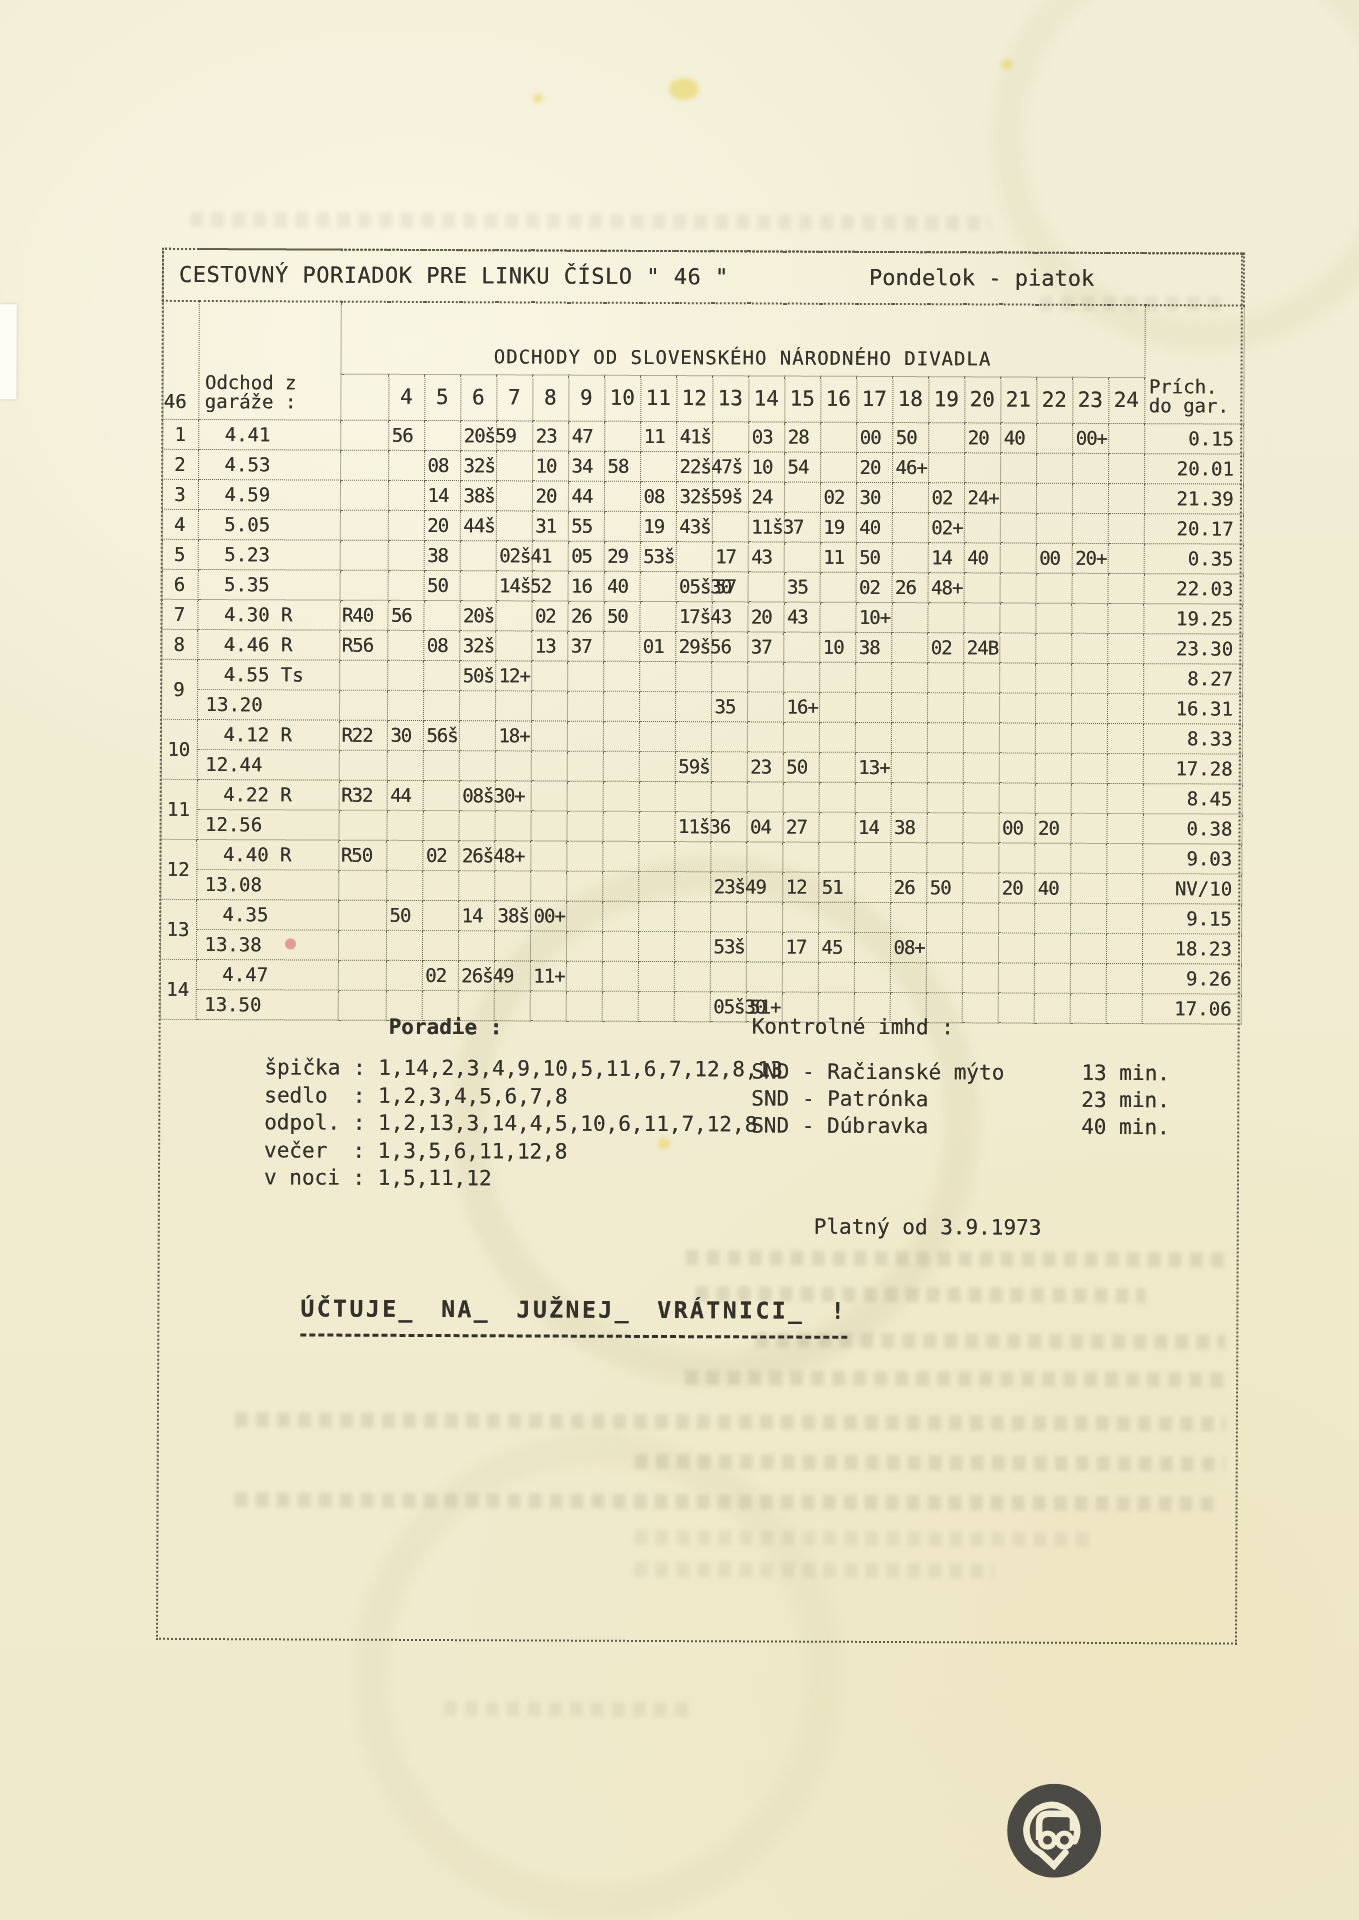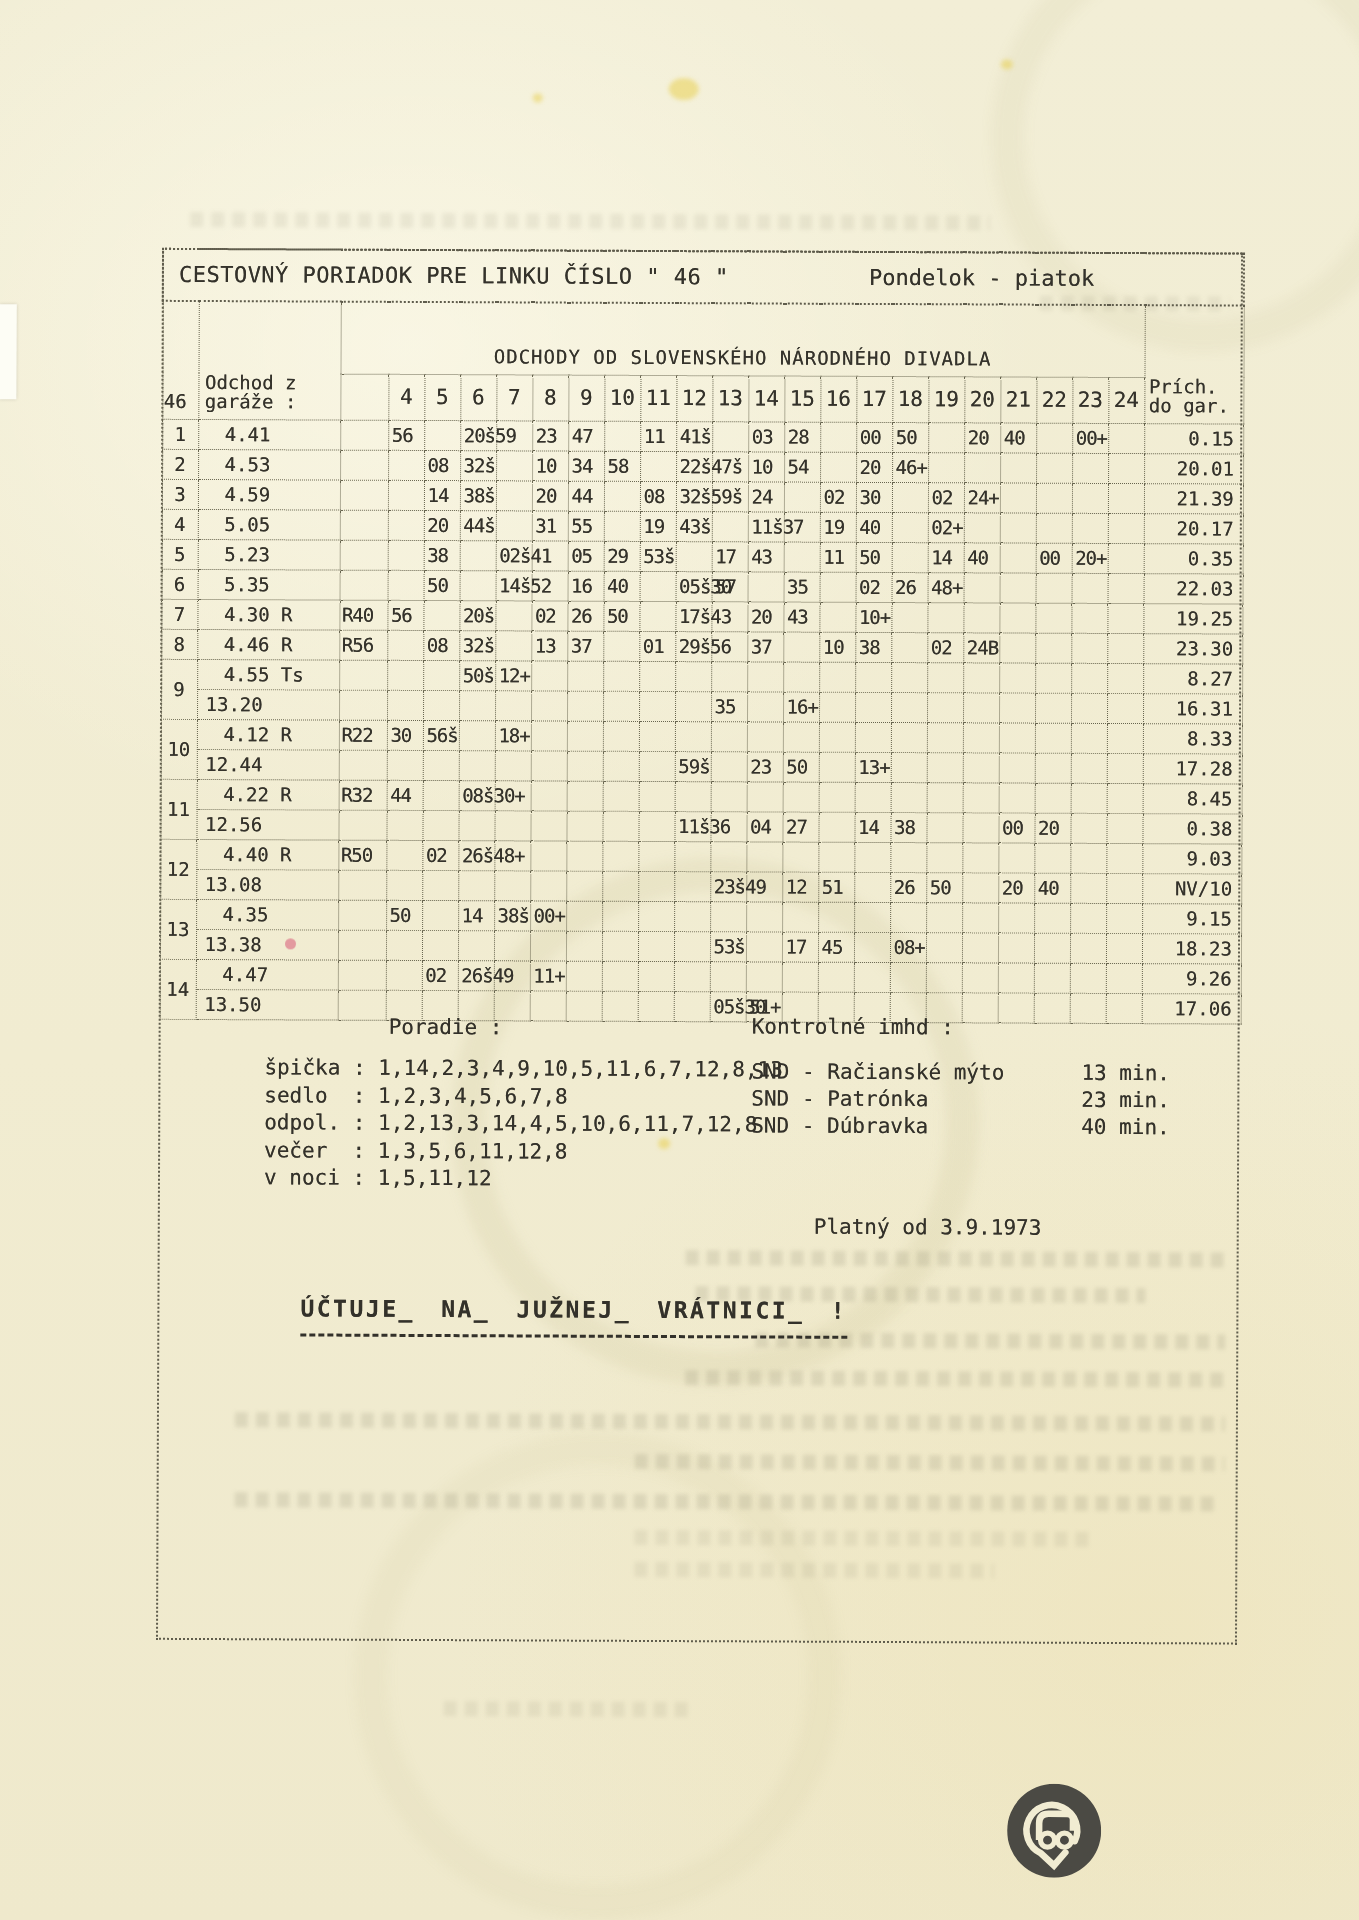--- a/index.html
+++ b/index.html
@@ -677,21 +677,21 @@
           <td class="hr"></td>
           <td class="hr"></td>
           <td class="hr"></td>
           <td class="hr"></td>
           <td class="arr">17.06</td>
         </tr>
 
     </tbody>
   </table>
 
-  <div class="abs" style="left:392px;top:1014px;">Poradie :</div>
+  <div class="abs" style="left:392px;top:1014px;font-weight:bold;">Poradie :</div>
   <div class="abs" style="left:755px;top:1012px;">Kontrolné imhd :</div>
   <div class="abs" style="left:268px;top:1054px;" id="order-list"><div class="order-line">špička : 1,14,2,3,4,9,10,5,11,6,7,12,8,13</div><div class="order-line">sedlo  : 1,2,3,4,5,6,7,8</div><div class="order-line">odpol. : 1,2,13,3,14,4,5,10,6,11,7,12,8</div><div class="order-line">večer  : 1,3,5,6,11,12,8</div><div class="order-line">v noci : 1,5,11,12</div></div>
   <div class="abs" style="left:755px;top:1056px;" id="kb-list"><div class="kb-row"><span class="kb-route">SND - Račianské mýto</span><span class="kb-time">13 min.</span></div><div class="kb-row"><span class="kb-route">SND - Patrónka</span><span class="kb-time">23 min.</span></div><div class="kb-row"><span class="kb-route">SND - Dúbravka</span><span class="kb-time">40 min.</span></div></div>
   <div class="abs" style="left:818px;top:1212px;">Platný od 3.9.1973</div>
   <div class="abs notice" style="left:305px;top:1295px;">ÚČTUJE_ NA_ JUŽNEJ_ VRÁTNICI_ !</div>
 
   <div class="logo">
     <svg width="94" height="94" viewBox="0 0 100 100">
       <circle cx="50" cy="50" r="50" fill="#4b4a44"></circle>
       <path d="M72 61 A27 27 0 1 0 36 74 L 50 87 L 62 73" fill="none" stroke="#f1ecd2" stroke-width="7" stroke-linecap="round"></path>

